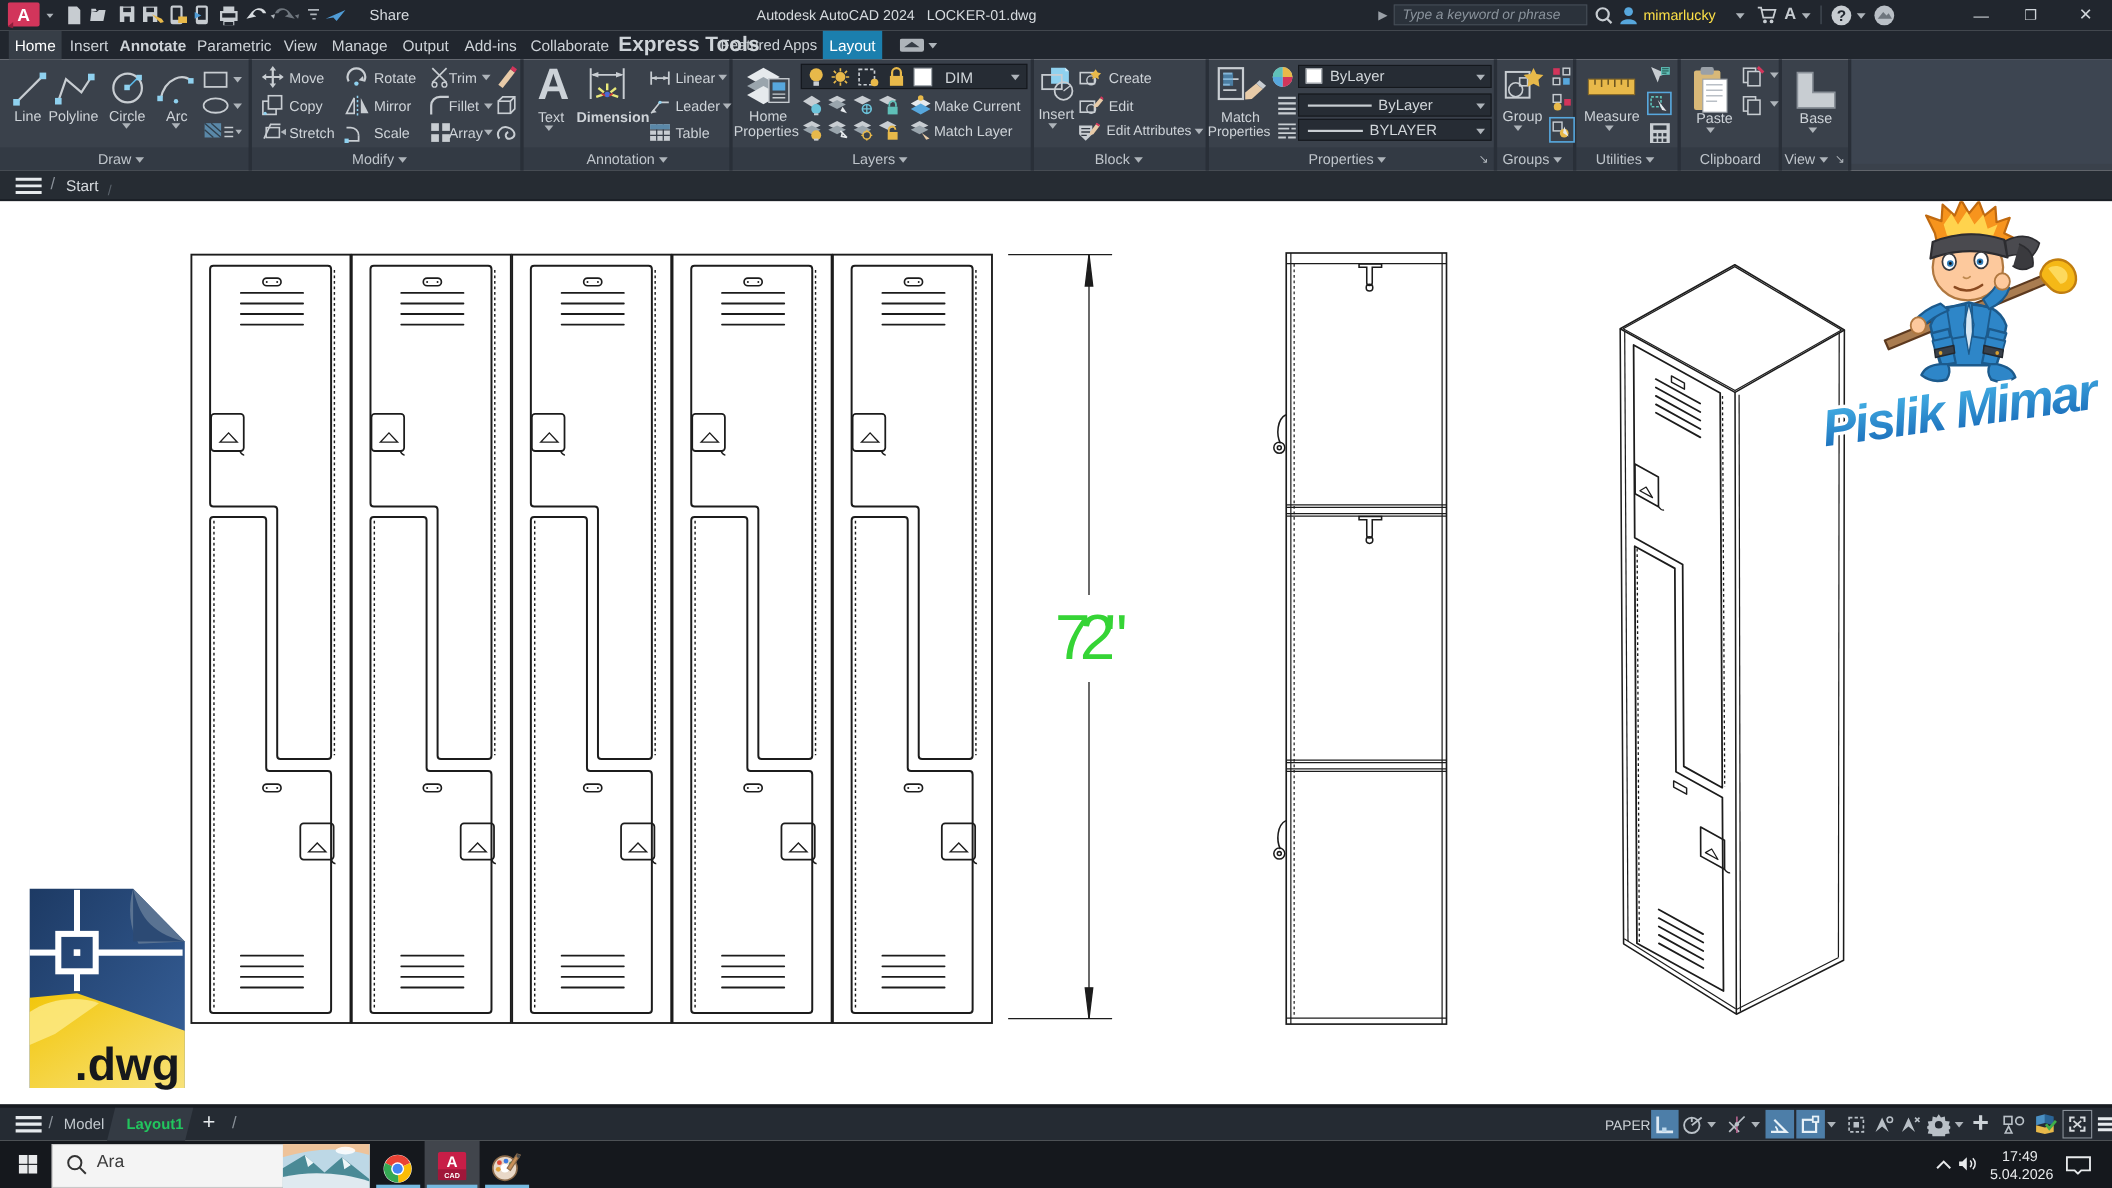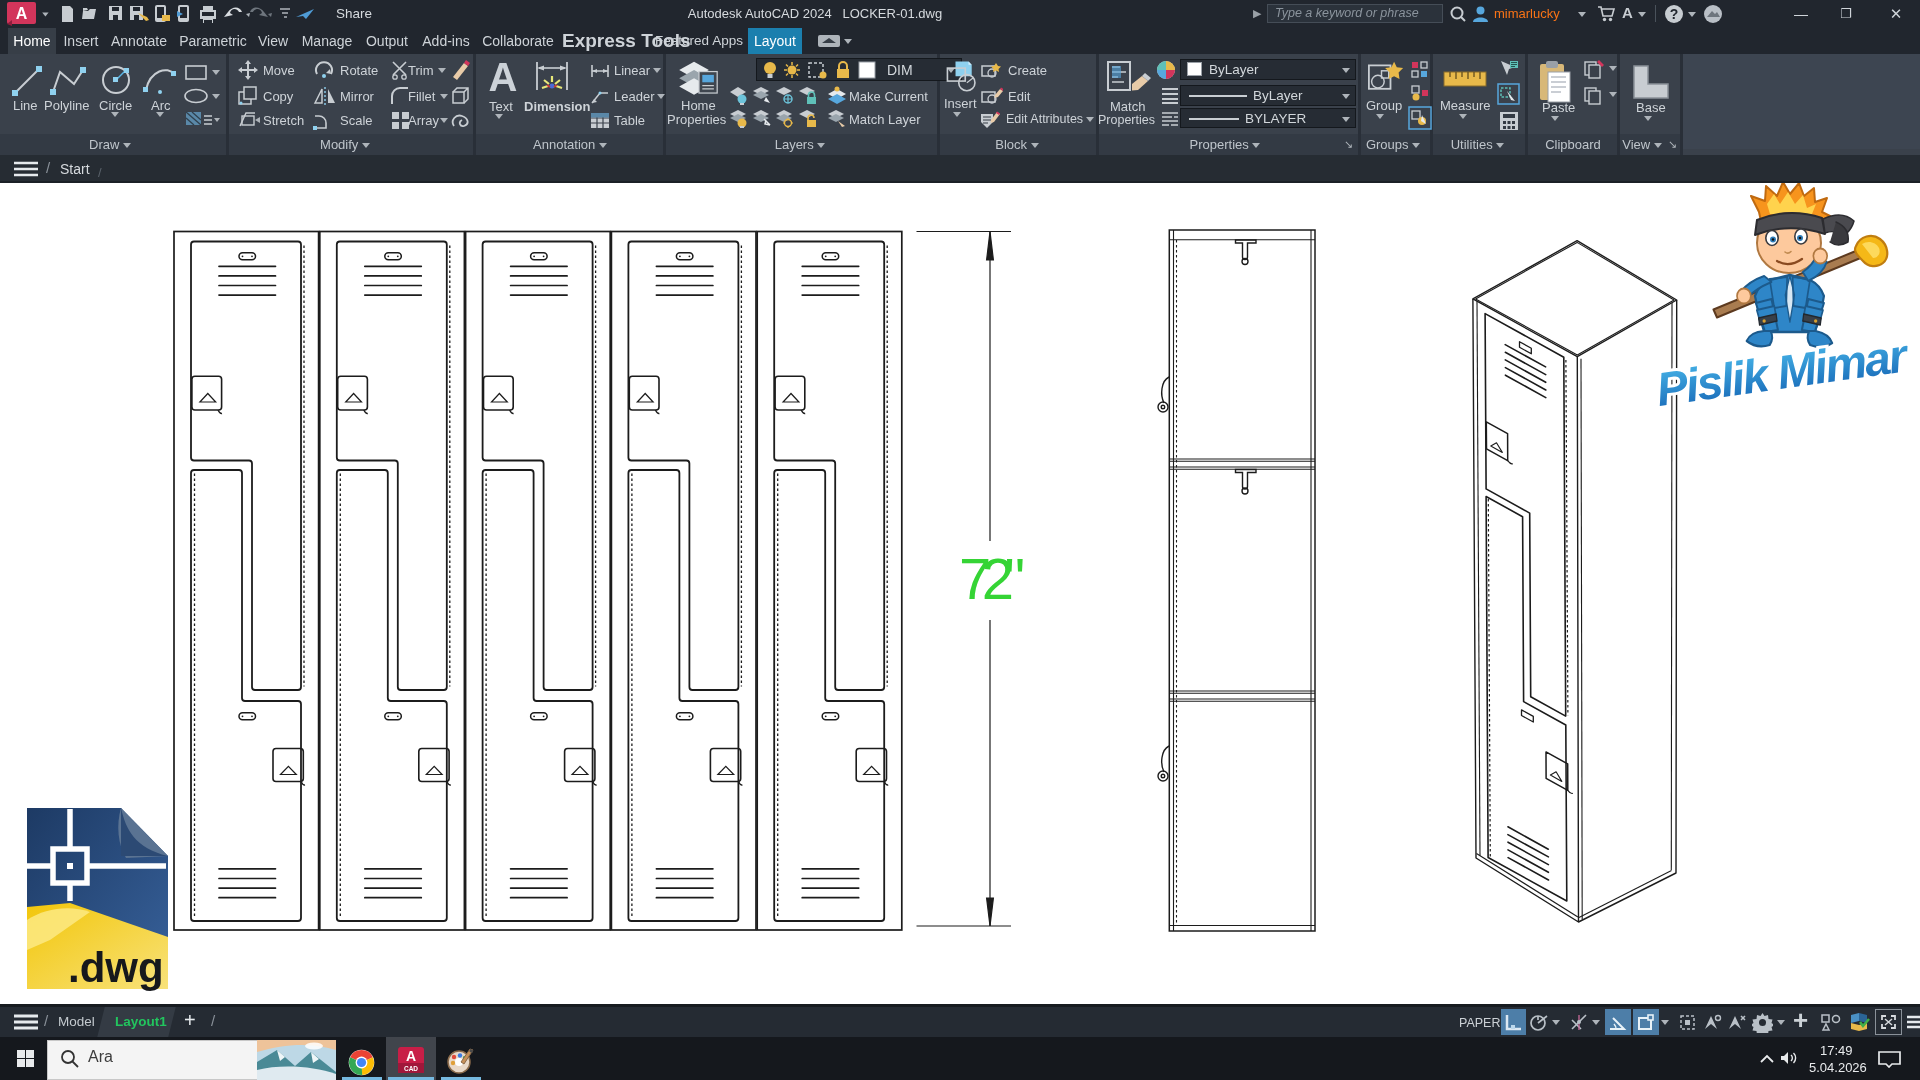--- a/index.html
+++ b/index.html
@@ -75,21 +75,21 @@
 <span style="position:absolute;left:1253px;top:7px;color:#9aa0a7;font-size:11px;">▶</span>
 <div id="searchbox">Type a keyword or phrase</div>
 <svg class="ticon" style="left:1449px;top:5px" width="18" height="18" viewBox="0 0 18 18">
         <circle cx="8" cy="8" r="5.5" fill="none" stroke="#c7ccd1" stroke-width="2"></circle>
         <path d="M12 12 L16 16" stroke="#c7ccd1" stroke-width="2"></path>
       </svg>
 <svg class="ticon" style="left:1472px;top:5px" width="17" height="18" viewBox="0 0 17 18">
         <circle cx="8.5" cy="5.5" r="4" fill="#57a7dd"></circle>
         <path d="M1 17 c0 -6 15 -6 15 0 z" fill="#57a7dd"></path>
       </svg>
-<span style="position:absolute;left:1494px;top:6px;color:#f97316;font-size:13px;">mimarlucky</span>
+<span style="position:absolute;left:1494px;top:6px;color:#fde047;font-size:13px;">mimarlucky</span>
 <span class="caret" style="position:absolute;left:1578px;top:12px;"></span>
 <svg class="ticon" style="left:1597px;top:5px" width="20" height="18" viewBox="0 0 20 18">
         <path d="M1 2 h3 l2 9 h9 l2 -7 H5" fill="none" stroke="#c7ccd1" stroke-width="1.6"></path>
         <circle cx="7.5" cy="14.5" r="1.7" fill="#c7ccd1"></circle>
         <circle cx="13.5" cy="14.5" r="1.7" fill="#c7ccd1"></circle>
       </svg>
 <span style="position:absolute;left:1622px;top:4px;color:#c7ccd1;font-size:15px;font-weight:bold;">A</span>
 <span class="caret" style="position:absolute;left:1638px;top:12px;"></span>
 <div style="position:absolute;left:1655px;top:5px;width:1px;height:17px;background:#4a525b;"></div>
 <svg class="ticon" style="left:1664px;top:4px" width="20" height="20" viewBox="0 0 20 20">
@@ -101,21 +101,21 @@
         <circle cx="10" cy="10" r="9" fill="#b9bfc6"></circle>
         <path d="M4 13 l5 -6 3 3 2 -2 3 5 z" fill="#6e757d"></path>
       </svg>
 <div class="wbtn" style="left:1786px;">—</div>
 <div class="wbtn" style="left:1831px;font-size:13px;">❐</div>
 <div class="wbtn" style="left:1881px;font-size:15px;">✕</div>
 </div>
 <div id="tabrow">
 <div class="rtab" id="tab-home" style="left:8px;width:48px;">Home</div>
 <div class="rtab" style="left:62px;width:38px;">Insert</div>
-<div class="rtab" style="left:108px;width:62px;">Annotate</div>
+<div class="rtab" style="left:108px;width:62px;font-weight:bold;">Annotate</div>
 <div class="rtab" style="left:178px;width:70px;">Parametric</div>
 <div class="rtab" style="left:255px;width:36px;">View</div>
 <div class="rtab" style="left:299px;width:56px;">Manage</div>
 <div class="rtab" style="left:363px;width:48px;">Output</div>
 <div class="rtab" style="left:419px;width:54px;">Add-ins</div>
 <div class="rtab" style="left:478px;width:80px;">Collaborate</div>
 <div class="rtab" style="left:562px;width:90px;font-size:19px;font-weight:bold;">Express Tools</div>
 <div class="rtab" style="left:654px;width:90px;font-size:13.5px;">Featured Apps</div>
 <div class="rtab" id="tab-layout" style="left:748px;width:54px;">Layout</div>
 <svg style="position:absolute;left:818px;top:7px" width="34" height="13" viewBox="0 0 34 13">
@@ -267,21 +267,21 @@
 <svg class="bigicon" style="left:676px;top:6px" width="46" height="38" viewBox="0 0 52 46">
 <path d="M2 12 L20 2 L38 12 L20 22 Z" fill="#e6eaed"></path>
         <path d="M2 20 L20 10 L38 20 L20 30 Z" fill="#9aa5ad" transform="translate(0,2)"></path>
         <path d="M2 28 L20 18 L38 28 L20 38 Z" fill="#e6eaed" transform="translate(0,4)"></path>
 <rect x="26" y="14" width="22" height="26" fill="#3f464f" stroke="#c8cdd2" stroke-width="1.5"></rect>
         <rect x="30" y="18" width="14" height="9" fill="#57a7dd"></rect>
         <path d="M30 31 h14 M30 35 h14" stroke="#c8cdd2" stroke-width="1.5"></path>
 </svg>
 <div class="blabel" style="left:681px;top:44px;">Home</div>
 <div class="blabel" style="left:667px;top:58px;">Properties</div>
-<div class="combo" style="left:756px;top:4px;width:206px;height:23px;">
+<div class="combo" style="left:728px;top:4px;width:206px;height:23px;">
  <svg style="position:absolute;left:4px;top:2px" width="120" height="18" viewBox="0 0 120 18">
   <circle cx="9" cy="7" r="6" fill="#e8b94a"></circle>
           <rect x="6.5" y="13" width="5" height="4" fill="#c8cdd2"></rect>
   <circle cx="31" cy="9" r="4.5" fill="#e8b94a"></circle>
           <path d="M31 1 v3 M31 14 v3 M23 9 h3 M36 9 h3 M25 3.5 l2 2 M37 3.5 l-2 2 M25 14.5 l2 -2 M37 14.5 l-2 -2" stroke="#e8b94a" stroke-width="1.5"></path>
   <rect x="48" y="2" width="14" height="14" fill="none" stroke="#c8cdd2" stroke-width="1.5" stroke-dasharray="3 2"></rect>
           <circle cx="62" cy="14" r="3.5" fill="#e8b94a"></circle>
   <path d="M78 8 v-3 a4 4 0 0 1 8 0 v3" stroke="#e8b94a" stroke-width="2" fill="none"></path>
           <rect x="76" y="8" width="12" height="9" fill="#e8b94a"></rect>
   <rect x="98" y="1" width="16" height="16" fill="#fff" stroke="#9aa0a7"></rect>

